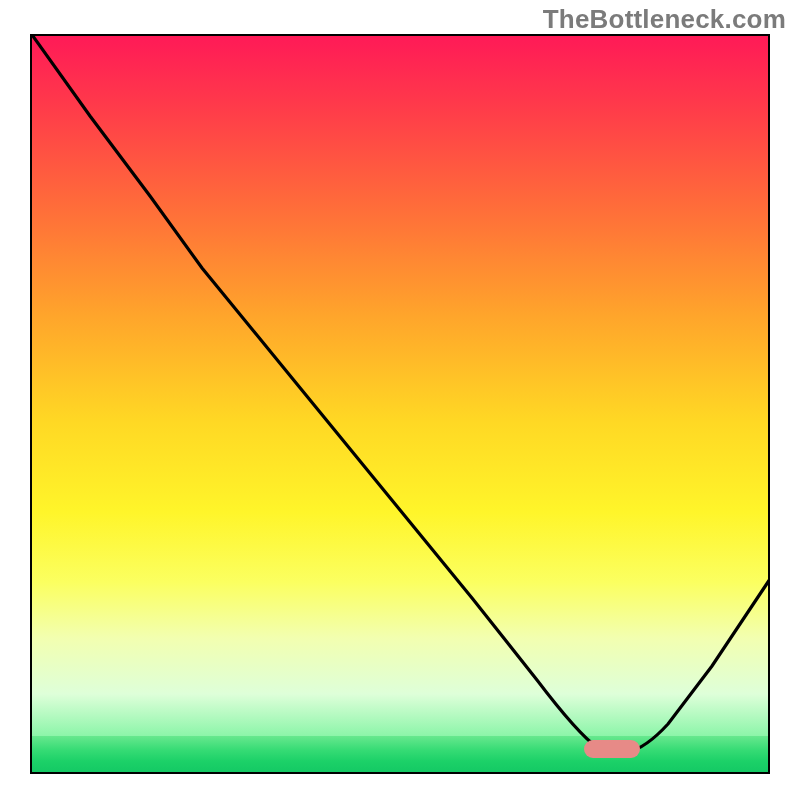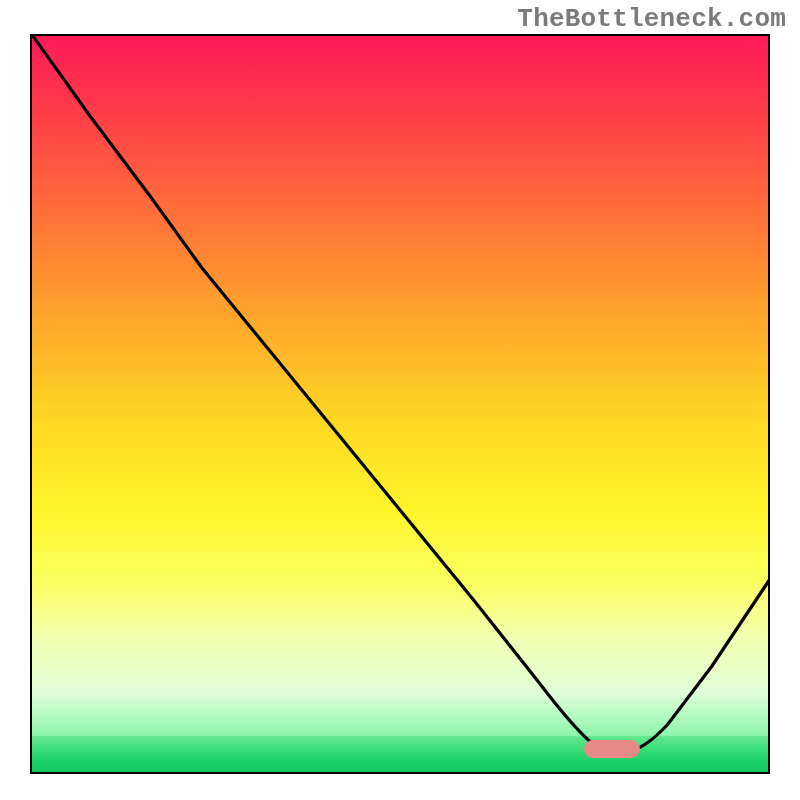--- a/index.html
+++ b/index.html
@@ -8,21 +8,20 @@
     width: 800px;
     height: 800px;
     background: #ffffff;
     font-family: Arial, Helvetica, sans-serif;
     overflow: hidden;
   }
   .wrap {
     position: relative;
     width: 800px;
     height: 800px;
-    font-family: Liberation Mono, monospace;
   }
   .watermark {
     position: absolute;
     top: 4px;
     right: 14px;
     font-size: 26px;
     font-weight: 600;
     color: #7b7b7b;
     letter-spacing: 0.2px;
     user-select: none;

